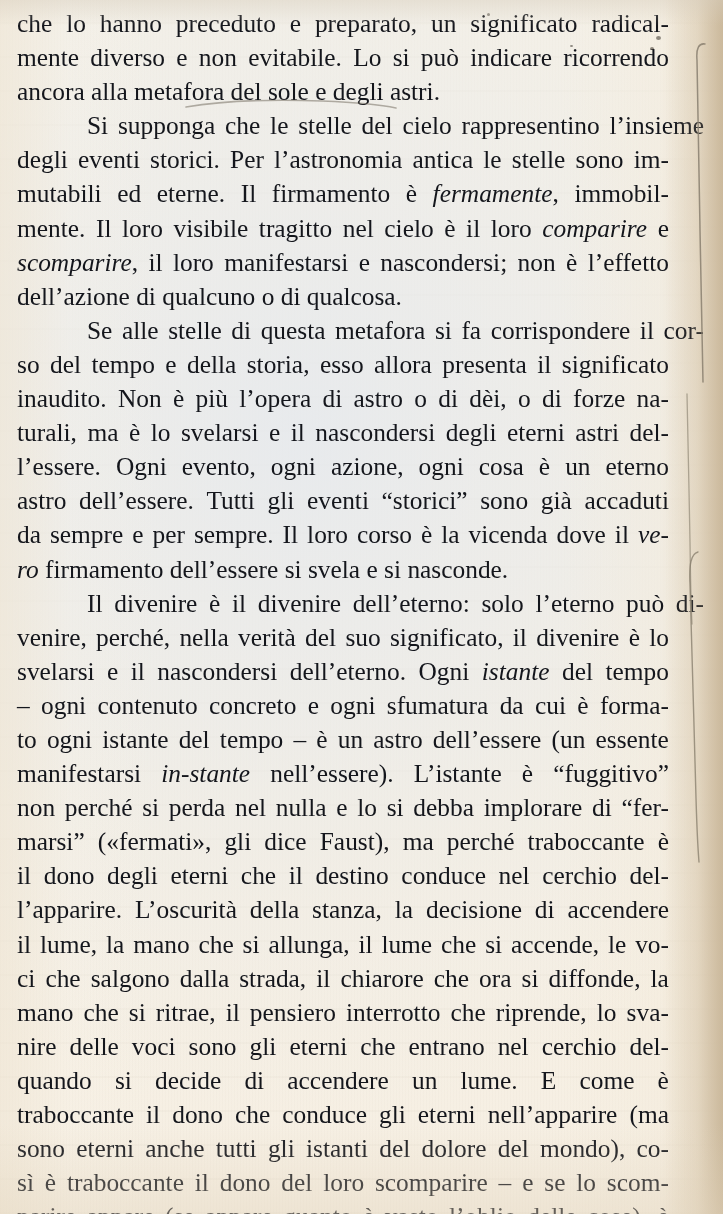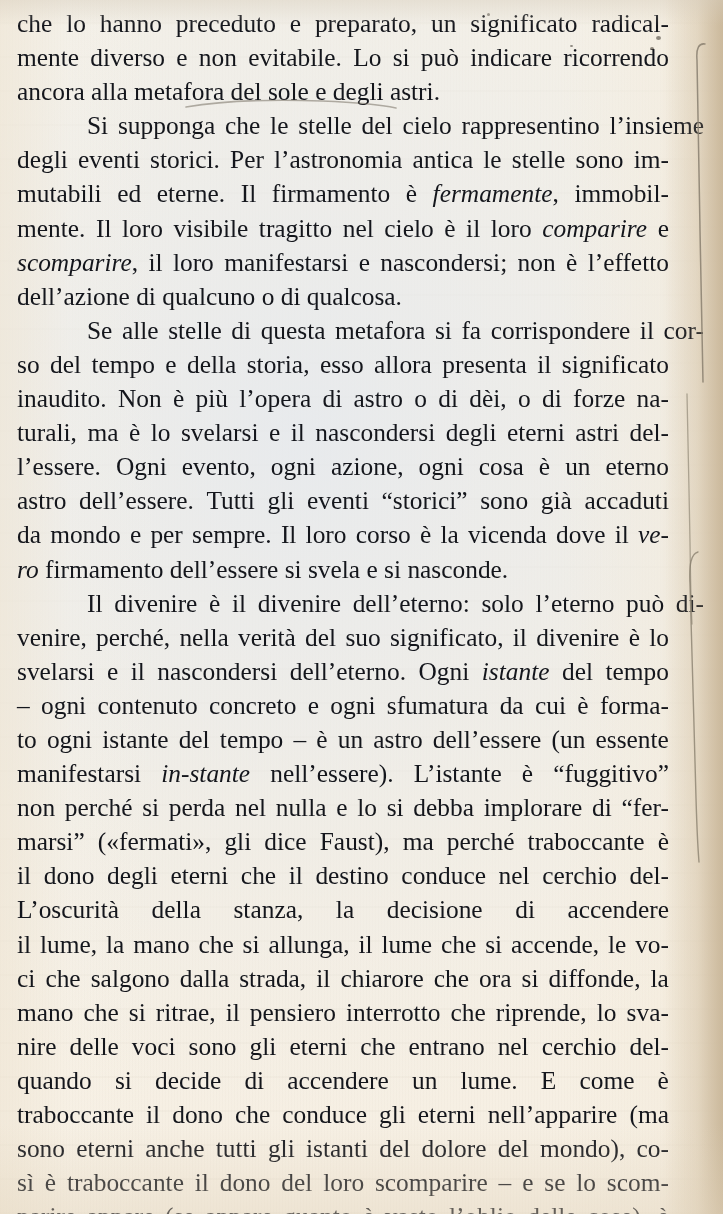--- a/index.html
+++ b/index.html
@@ -304,21 +304,21 @@
           <span><span>Tutti</span></span>
           <span><span>gli</span></span>
           <span><span>eventi</span></span>
           <span><span>“storici”</span></span>
           <span><span>sono</span></span>
           <span><span>già</span></span>
           <span><span>accaduti</span></span>
         </span>
         <span class="ln just">
           <span><span>da</span></span>
-          <span><span>mondo</span></span>
+          <span><span>sempre</span></span>
           <span><span>e</span></span>
           <span><span>per</span></span>
           <span><span>sempre.</span></span>
           <span><span>Il</span></span>
           <span><span>loro</span></span>
           <span><span>corso</span></span>
           <span><span>è</span></span>
           <span><span>la</span></span>
           <span><span>vicenda</span></span>
           <span><span>dove</span></span>
@@ -432,20 +432,21 @@
           <span><span>eterni</span></span>
           <span><span>che</span></span>
           <span><span>il</span></span>
           <span><span>destino</span></span>
           <span><span>conduce</span></span>
           <span><span>nel</span></span>
           <span><span>cerchio</span></span>
           <span><span>del-</span></span>
         </span>
         <span class="ln just">
+          <span><span>l’apparire.</span></span>
           <span><span>L’oscurità</span></span>
           <span><span>della</span></span>
           <span><span>stanza,</span></span>
           <span><span>la</span></span>
           <span><span>decisione</span></span>
           <span><span>di</span></span>
           <span><span>accendere</span></span>
         </span>
         <span class="ln just">
           <span><span>il</span></span>

